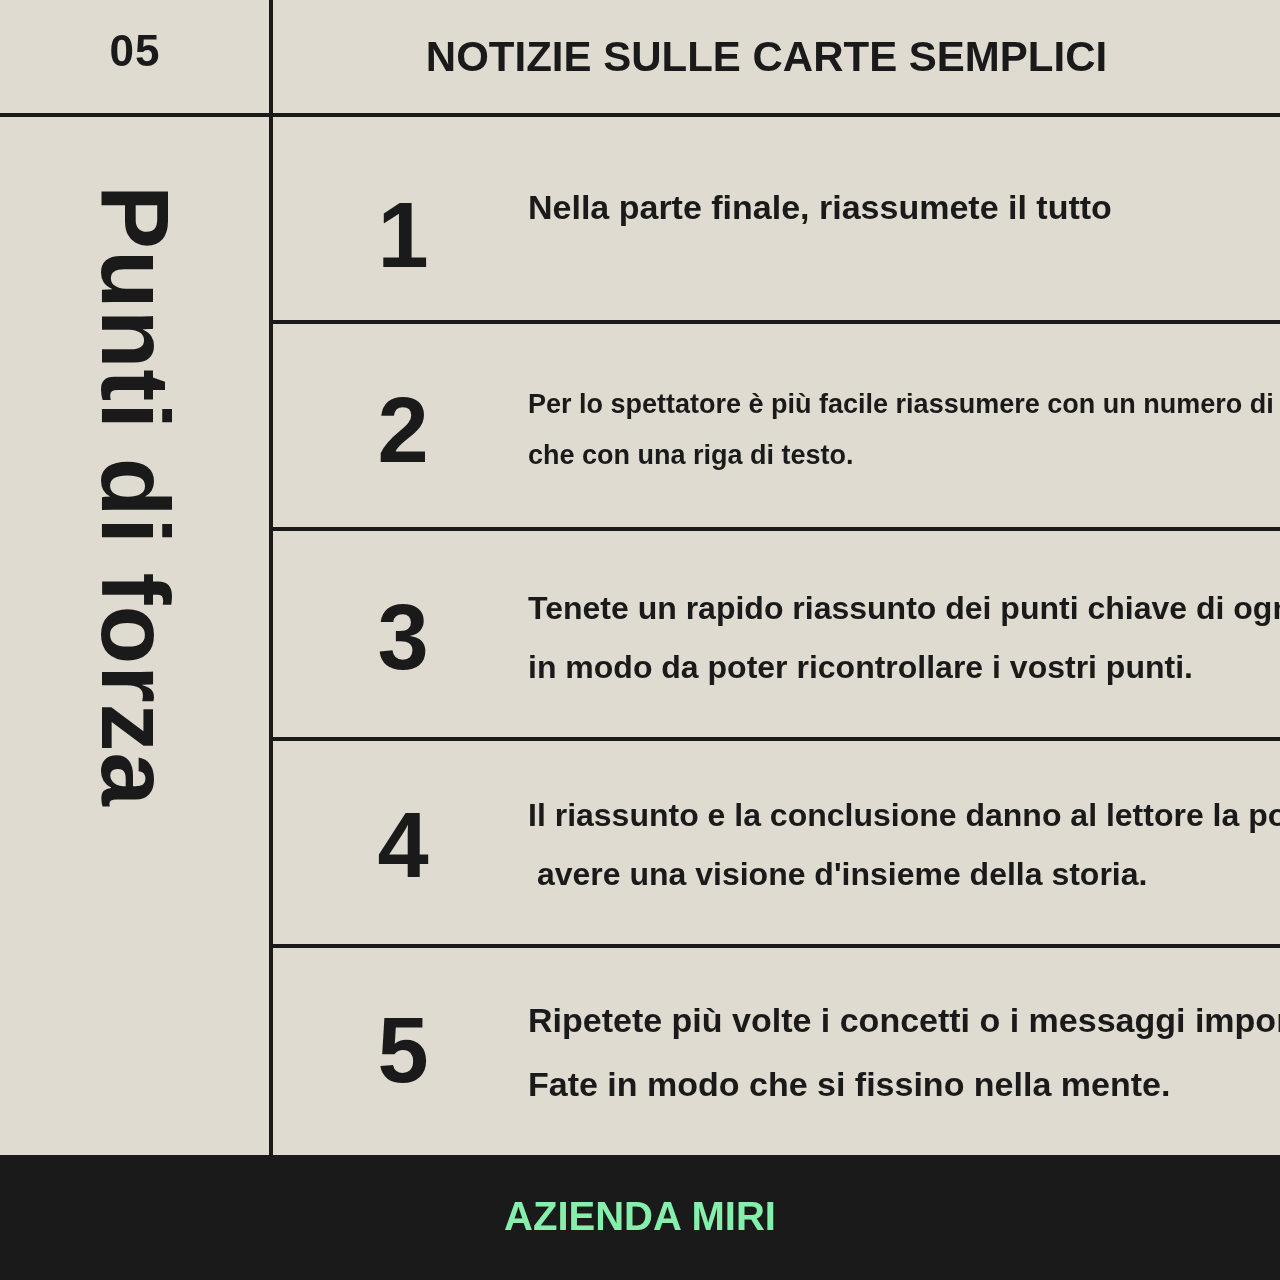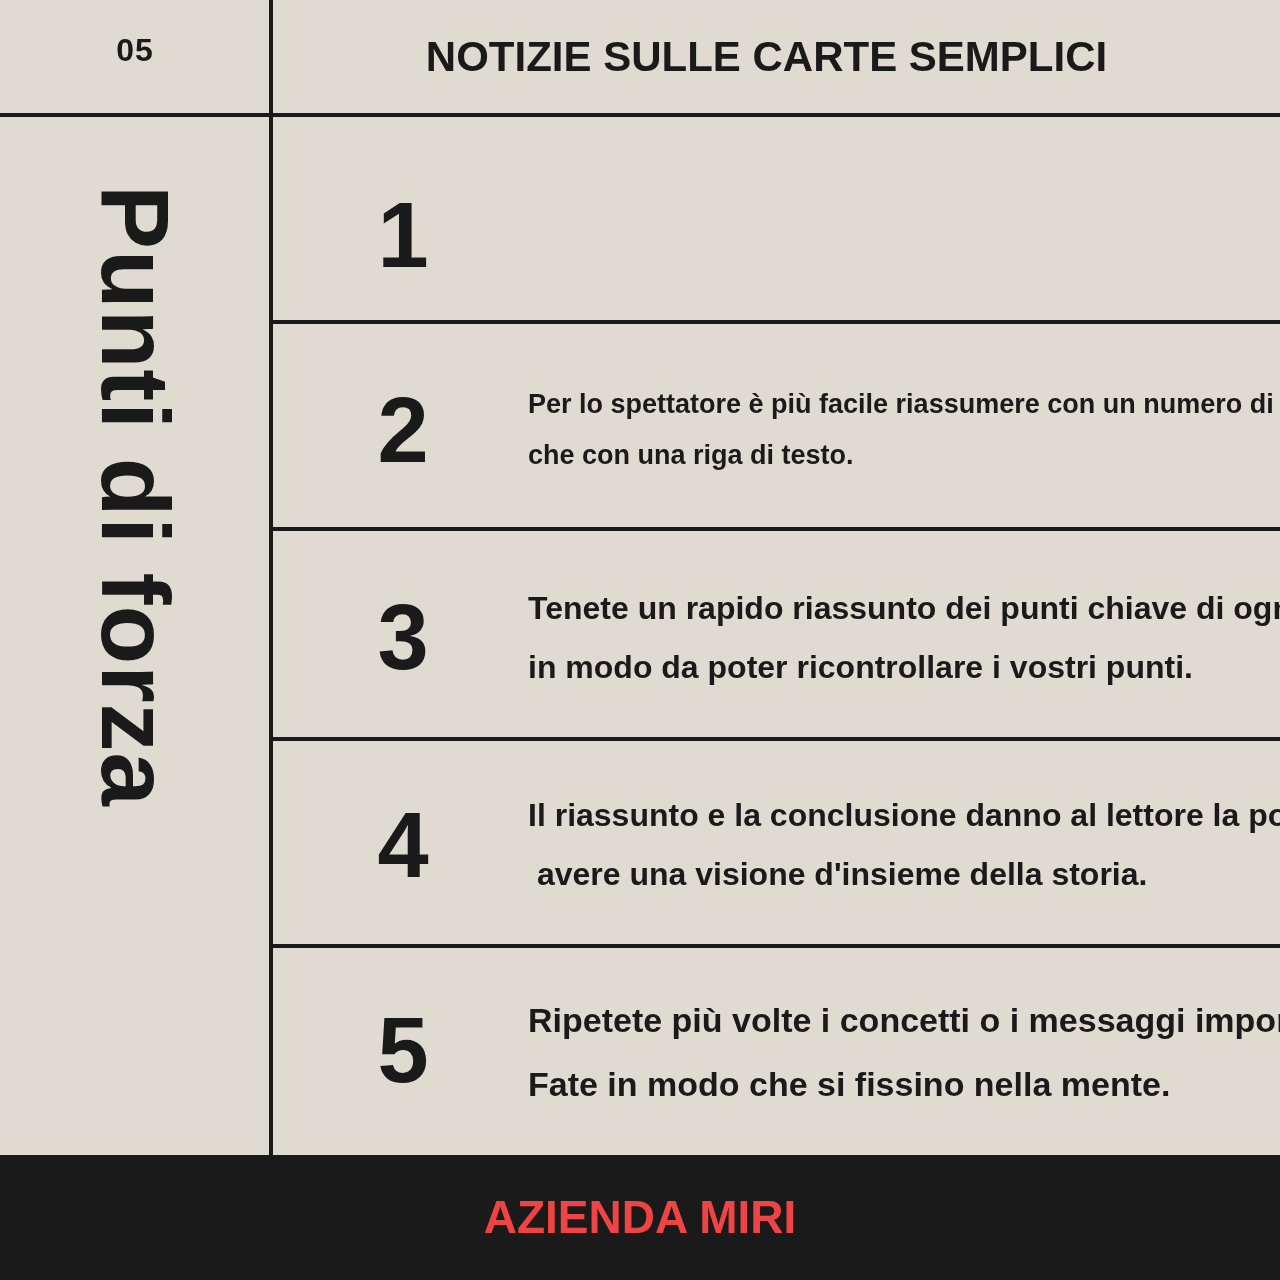--- a/index.html
+++ b/index.html
@@ -18,21 +18,21 @@
     .header {
       position: absolute;
       left: 0; top: 0;
       width: 1280px; height: 113px;
     }
     .header-number {
       position: absolute;
       left: 0; top: 0;
       width: 270px; height: 101px;
       display: flex; align-items: center; justify-content: center;
-      font-size: 32px; font-weight: bold;
+      font-size: 44px; font-weight: bold;
       letter-spacing: 1px;
     }
     .header-title {
       position: absolute;
       left: 273px; top: 0;
       width: 1007px; height: 113px;
       display: flex; align-items: center; justify-content: center;
       font-size: 42px; font-weight: bold;
       letter-spacing: 0px;
       padding-right: 20px;
@@ -99,22 +99,22 @@
       display: block;
     }
     .footer {
       position: absolute;
       left: 0; top: 1155px;
       width: 1280px; height: 125px;
       background: #1b1a1b;
       display: flex; align-items: center; justify-content: center;
     }
     .footer-text {
-      color: #ef4444;
-      font-size: 46px; font-weight: bold;
+      color: #86efac;
+      font-size: 40px; font-weight: bold;
       letter-spacing: 0px;
       margin-top: -2px;
     }
   </style>
 </head>
 <body>
 
 <div class="header">
   <div class="header-number">05</div>
   <div class="header-title">NOTIZIE SULLE CARTE SEMPLICI</div>
@@ -123,20 +123,21 @@
 <div class="vline"></div>
 
 <div class="side-title"></div>
 <div class="side-title-text">Punti di forza</div>
 
 <div class="rows">
 
   <div class="row" style="top:0; height:203px;">
     <div class="row-number" style="top:72px;">1</div>
     <div class="row-text" style="top:58px; font-size:34px; line-height:64px;">
+      <span class="line">Nella parte finale, riassumete il tutto</span>
     </div>
   </div>
   <div class="row-divider" style="top:203px;"></div>
 
   <div class="row" style="top:207px; height:203px;">
     <div class="row-number" style="top:60px;">2</div>
     <div class="row-text" style="top:55px; font-size:27px; line-height:51px;">
       <span class="line">Per lo spettatore è più facile riassumere con un numero di p</span>
       <span class="line">che con una riga di testo.</span>
     </div>

